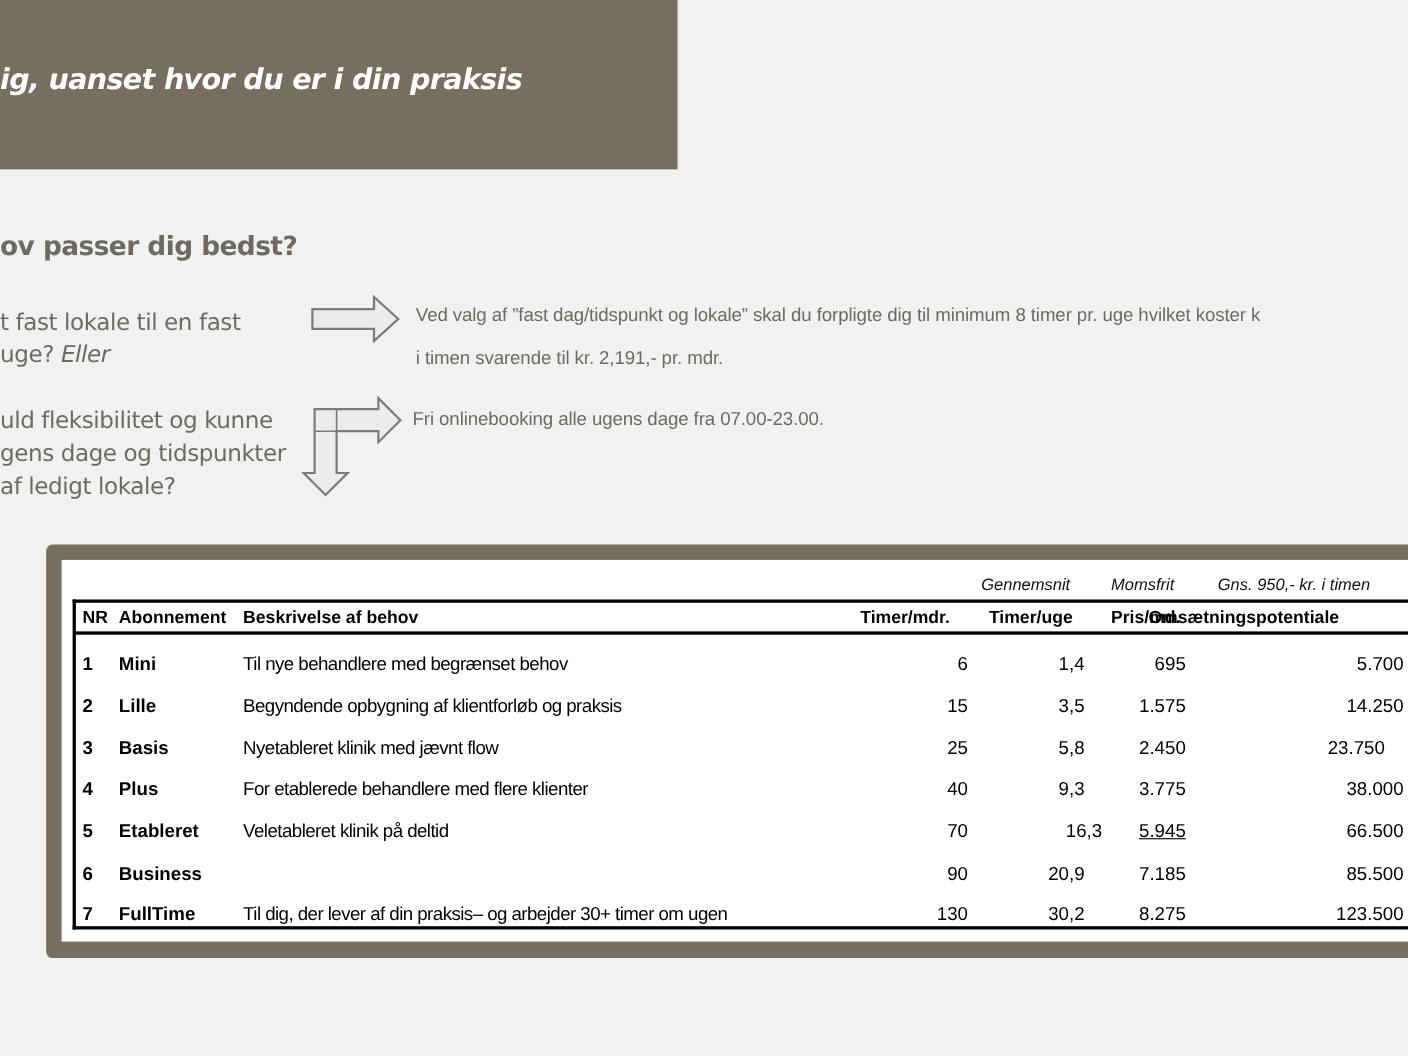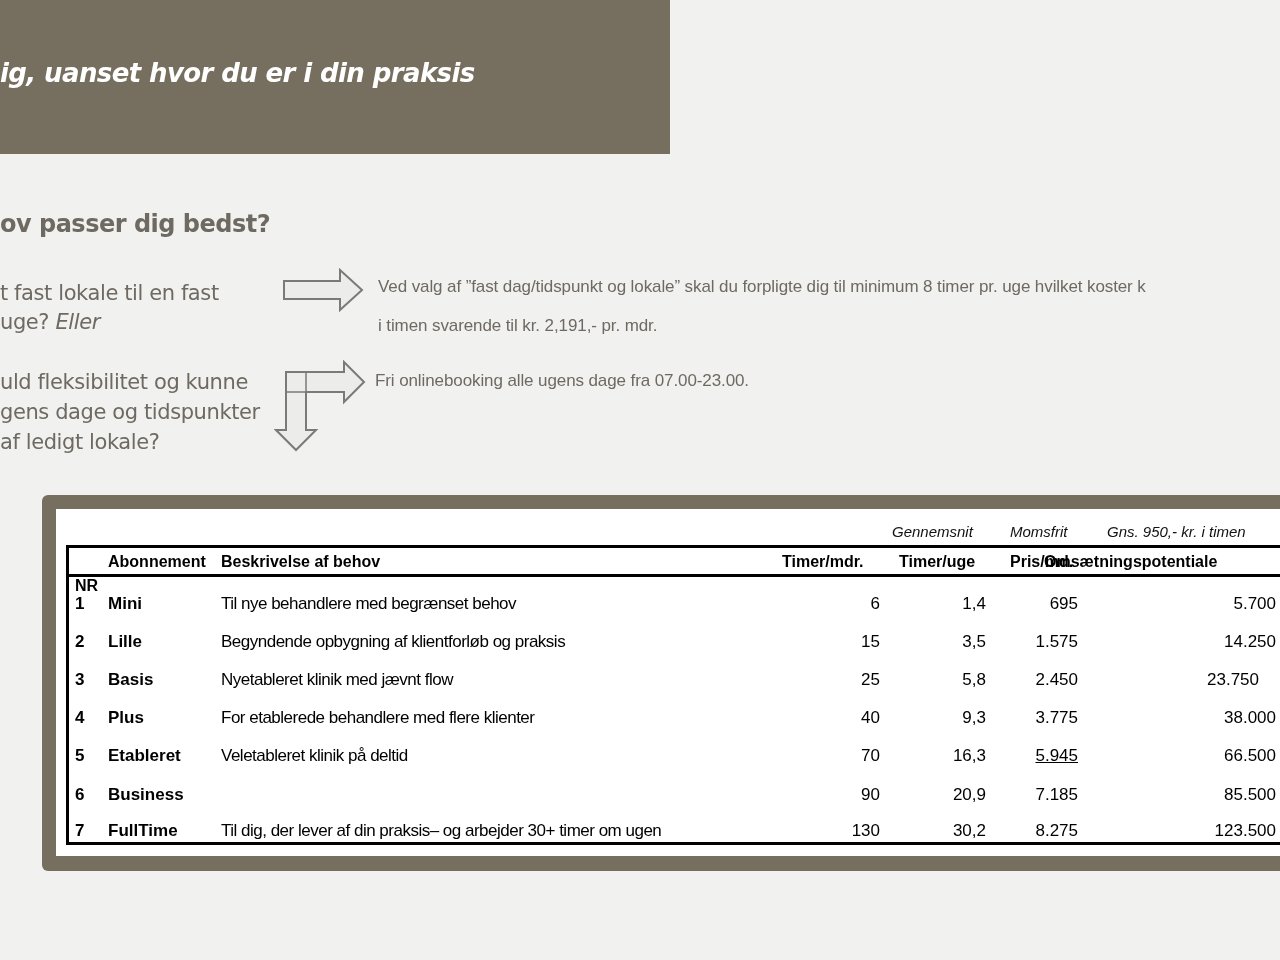--- a/index.html
+++ b/index.html
@@ -2,21 +2,21 @@
 <html><head>
 <meta charset="utf-8">
 <style>
   html, body { margin: 0; padding: 0; }
   body {
     width: 1280px; height: 960px; overflow: hidden; position: relative;
     background: #f1f1f0;
     font-family: "Liberation Sans", sans-serif;
   }
   .banner {
-    position: absolute; left: 0; top: 0; width: 670px; height: 154px;
+    position: absolute; left: 0; top: 0; width: 616px; height: 154px;
     background: #766f5f;
   }
   .banner-text {
     position: absolute; left: 0; top: 58px;
     color: #ffffff; font-style: italic; font-weight: bold;
     font-size: 26px; white-space: nowrap;
     font-family: "DejaVu Sans", sans-serif; letter-spacing: -0.6px;
   }
   .question-heading {
     position: absolute; left: 0; top: 210px;
@@ -106,21 +106,21 @@
 
 <div class="frame"></div>
 <div class="frame-inner"></div>
 
 <div class="subhdr" style="left:892px;">Gennemsnit</div>
 <div class="subhdr" style="left:1010px;">Momsfrit</div>
 <div class="subhdr" style="left:1107px;">Gns. 950,- kr. i timen</div>
 
 <div class="table-box">
   <div class="hdr-row">
-    <span class="cell" style="left:6px;margin-top:24px;">NR</span>
+    <span class="cell" style="left:6px;">NR</span>
     <span class="cell" style="left:39px;">Abonnement</span>
     <span class="cell" style="left:152px;">Beskrivelse af behov</span>
     <span class="cell" style="left:713px;">Timer/mdr.</span>
     <span class="cell" style="left:830px;">Timer/uge</span>
     <span class="cell" style="left:941px;">Pris/md.</span>
     <span class="cell" style="left:975px;">Omsætningspotentiale</span>
   </div>
 
   <div style="position:absolute;left:0;top:46px;width:100%;height:22px;">
     <span class="cell bold" style="left:6px;">1</span>
@@ -156,21 +156,21 @@
     <span class="cell num" style="right:426px;">40</span>
     <span class="cell num" style="right:320px;">9,3</span>
     <span class="cell num" style="right:228px;">3.775</span>
     <span class="cell num" style="right:30px;">38.000</span>
   </div>
   <div style="position:absolute;left:0;top:198px;width:100%;height:22px;">
     <span class="cell bold" style="left:6px;">5</span>
     <span class="cell bold" style="left:39px;">Etableret</span>
     <span class="cell desc-cell" style="left:152px;">Veletableret klinik på deltid</span>
     <span class="cell num" style="right:426px;">70</span>
-    <span class="cell num" style="right:320px;">16,3</span>
+    <span class="cell num" style="right:304px;">16,3</span>
     <span class="cell num" style="right:228px;text-decoration:underline;">5.945</span>
     <span class="cell num" style="right:30px;">66.500</span>
   </div>
   <div style="position:absolute;left:0;top:237px;width:100%;height:22px;">
     <span class="cell bold" style="left:6px;">6</span>
     <span class="cell bold" style="left:39px;">Business</span>
     <span class="cell num" style="right:426px;">90</span>
     <span class="cell num" style="right:320px;">20,9</span>
     <span class="cell num" style="right:228px;">7.185</span>
     <span class="cell num" style="right:30px;">85.500</span>

